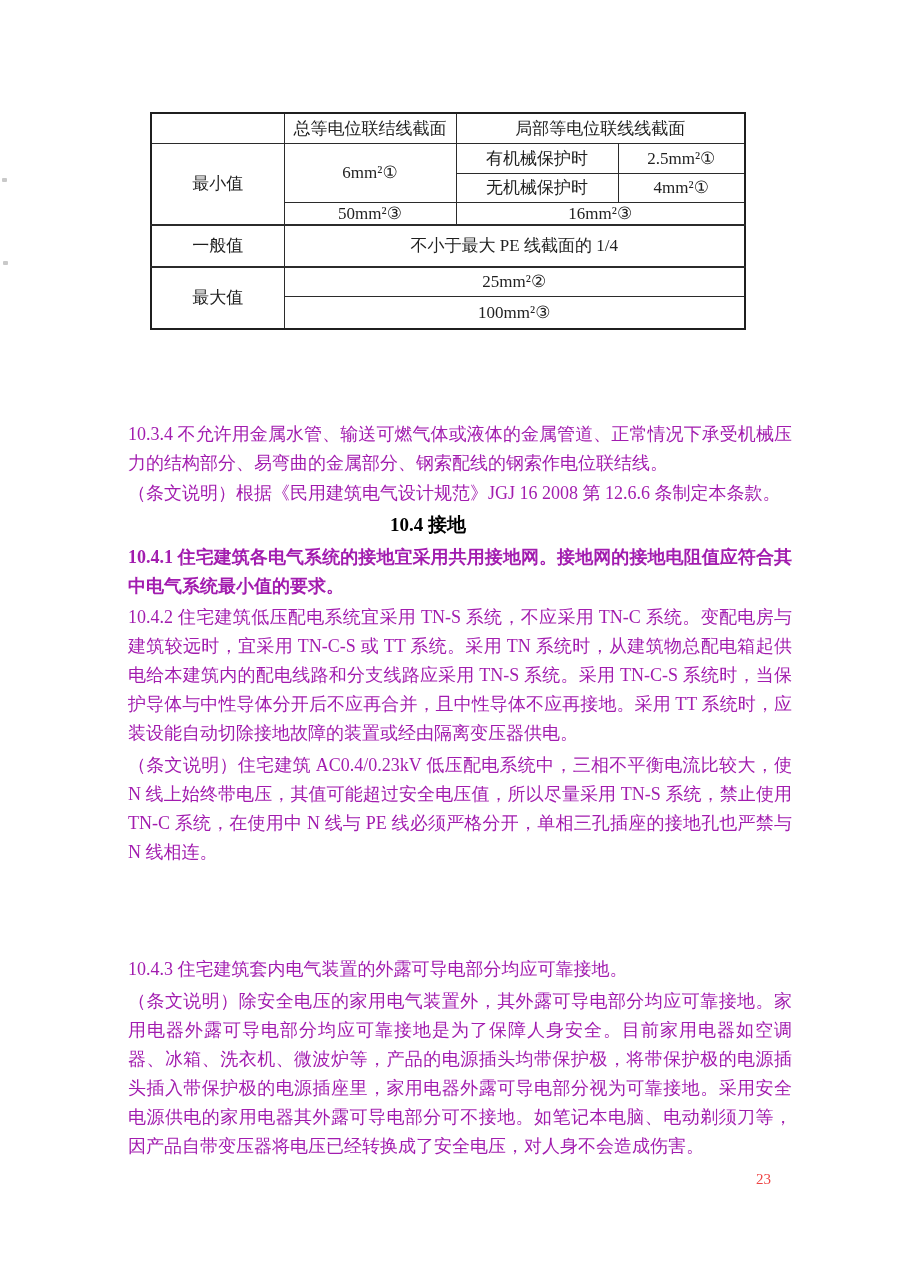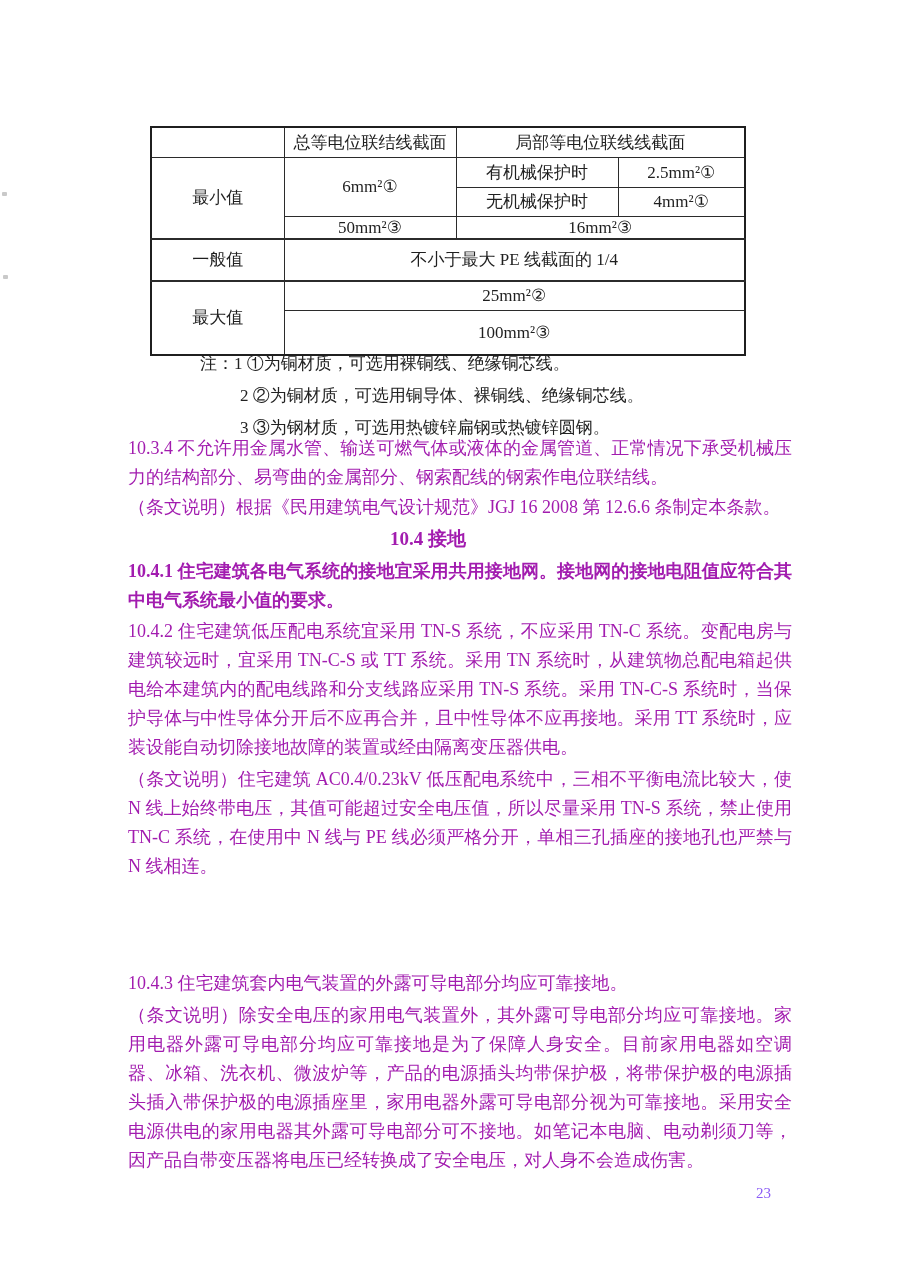--- a/index.html
+++ b/index.html
@@ -4,21 +4,21 @@
 <style>
   html, body { margin: 0; padding: 0; }
   body {
     width: 898px; height: 1262px;
     background: #ffffff;
     font-family: "Liberation Serif", "DejaVu Serif", serif;
     color: #1c1c1c;
     position: relative;
     overflow: hidden;
   }
-  .page { position: absolute; inset: 0; margin-top: 14px; }
+  .page { position: absolute; inset: 0; }
 
   
   .spec-table {
     position: absolute; left: 150px; top: 112px;
     width: 594px; border-collapse: collapse;
     font-size: 17px; color: #1f1f1f;
     table-layout: fixed;
   }
   .spec-table td {
     border: 1px solid #2b2b2b;
@@ -48,26 +48,26 @@
   .p-c1041       { top: 543px; font-weight: bold; }
   .p-c1042       { top: 603px; font-family: Liberation Serif, serif; }
   .p-c1042-note1 { top: 751px; }
   .p-c1042-note2 { top: 836px; }
   .p-c1043       { top: 955px; }
   .p-c1043-note  { top: 987px; }
 
   .section-heading {
     position: absolute; left: 128px; top: 512px;
     width: 600px; text-align: center;
-    font-size: 19px; font-weight: bold; color: #a21caf;
+    font-size: 19px; font-weight: bold; color: #000000;
   }
 
   .page-number {
     position: absolute; left: 756px; top: 1171px;
-    font-size: 15px; color: #8b5cf6;
+    font-size: 15px; color: #ef4444;
   }
 
   .speck {
     position: absolute; background: #c9c9c9;
     width: 5px; height: 4px; border-radius: 1px;
   }
   .speck-1 { left: 2px; top: 178px; }
   .speck-2 { left: 3px; top: 261px; }
 </style>
 </head>
@@ -106,31 +106,26 @@
       <td colspan="2">16mm²③</td>
     </tr>
     <tr class="thick-top" style="height:42px">
       <td>一般值</td>
       <td colspan="3">不小于最大 PE 线截面的 1/4</td>
     </tr>
     <tr class="thick-top" style="height:30px">
       <td rowspan="2">最大值</td>
       <td colspan="3">25mm²②</td>
     </tr>
-    <tr style="height:44px">
+    <tr style="height:32px">
       <td colspan="3">100mm²③</td>
     </tr>
   </tbody>
     </table>
 
-  <div class="notes">
-    <div class="note-line">注：1 ①为铜材质，可选用裸铜线、绝缘铜芯线。</div>
-    <div class="note-line indented">2 ②为铜材质，可选用铜导体、裸铜线、绝缘铜芯线。</div>
-    <div class="note-line indented">3 ③为钢材质，可选用热镀锌扁钢或热镀锌圆钢。</div>
-  </div>
 
   <p class="para p-c1034">10.3.4  不允许用金属水管、输送可燃气体或液体的金属管道、正常情况下承受机械压力的结构部分、易弯曲的金属部分、钢索配线的钢索作电位联结线。</p>
   <p class="para p-c1034-note">（条文说明）根据《民用建筑电气设计规范》JGJ 16 2008 第 12.6.6 条制定本条款。</p>
 
   <div class="section-heading">10.4 接地</div>
 
   <p class="para p-c1041">10.4.1  住宅建筑各电气系统的接地宜采用共用接地网。接地网的接地电阻值应符合其中电气系统最小值的要求。</p>
   <p class="para p-c1042">10.4.2  住宅建筑低压配电系统宜采用 TN-S 系统，不应采用 TN-C 系统。变配电房与建筑较远时，宜采用 TN-C-S 或 TT 系统。采用 TN 系统时，从建筑物总配电箱起供电给本建筑内的配电线路和分支线路应采用 TN-S 系统。采用 TN-C-S 系统时，当保护导体与中性导体分开后不应再合并，且中性导体不应再接地。采用 TT 系统时，应装设能自动切除接地故障的装置或经由隔离变压器供电。</p>
   <p class="para p-c1042-note1">（条文说明）住宅建筑 AC0.4/0.23kV 低压配电系统中，三相不平衡电流比较大，使 N 线上始终带电压，其值可能超过安全电压值，所以尽量采用 TN-S 系统，禁止使用 TN-C 系统，在使用中 N 线与 PE 线必须严格分开，单相三孔插座的接地孔也严禁与 N 线相连。</p>
   <p class="para p-c1043">10.4.3  住宅建筑套内电气装置的外露可导电部分均应可靠接地。</p>

